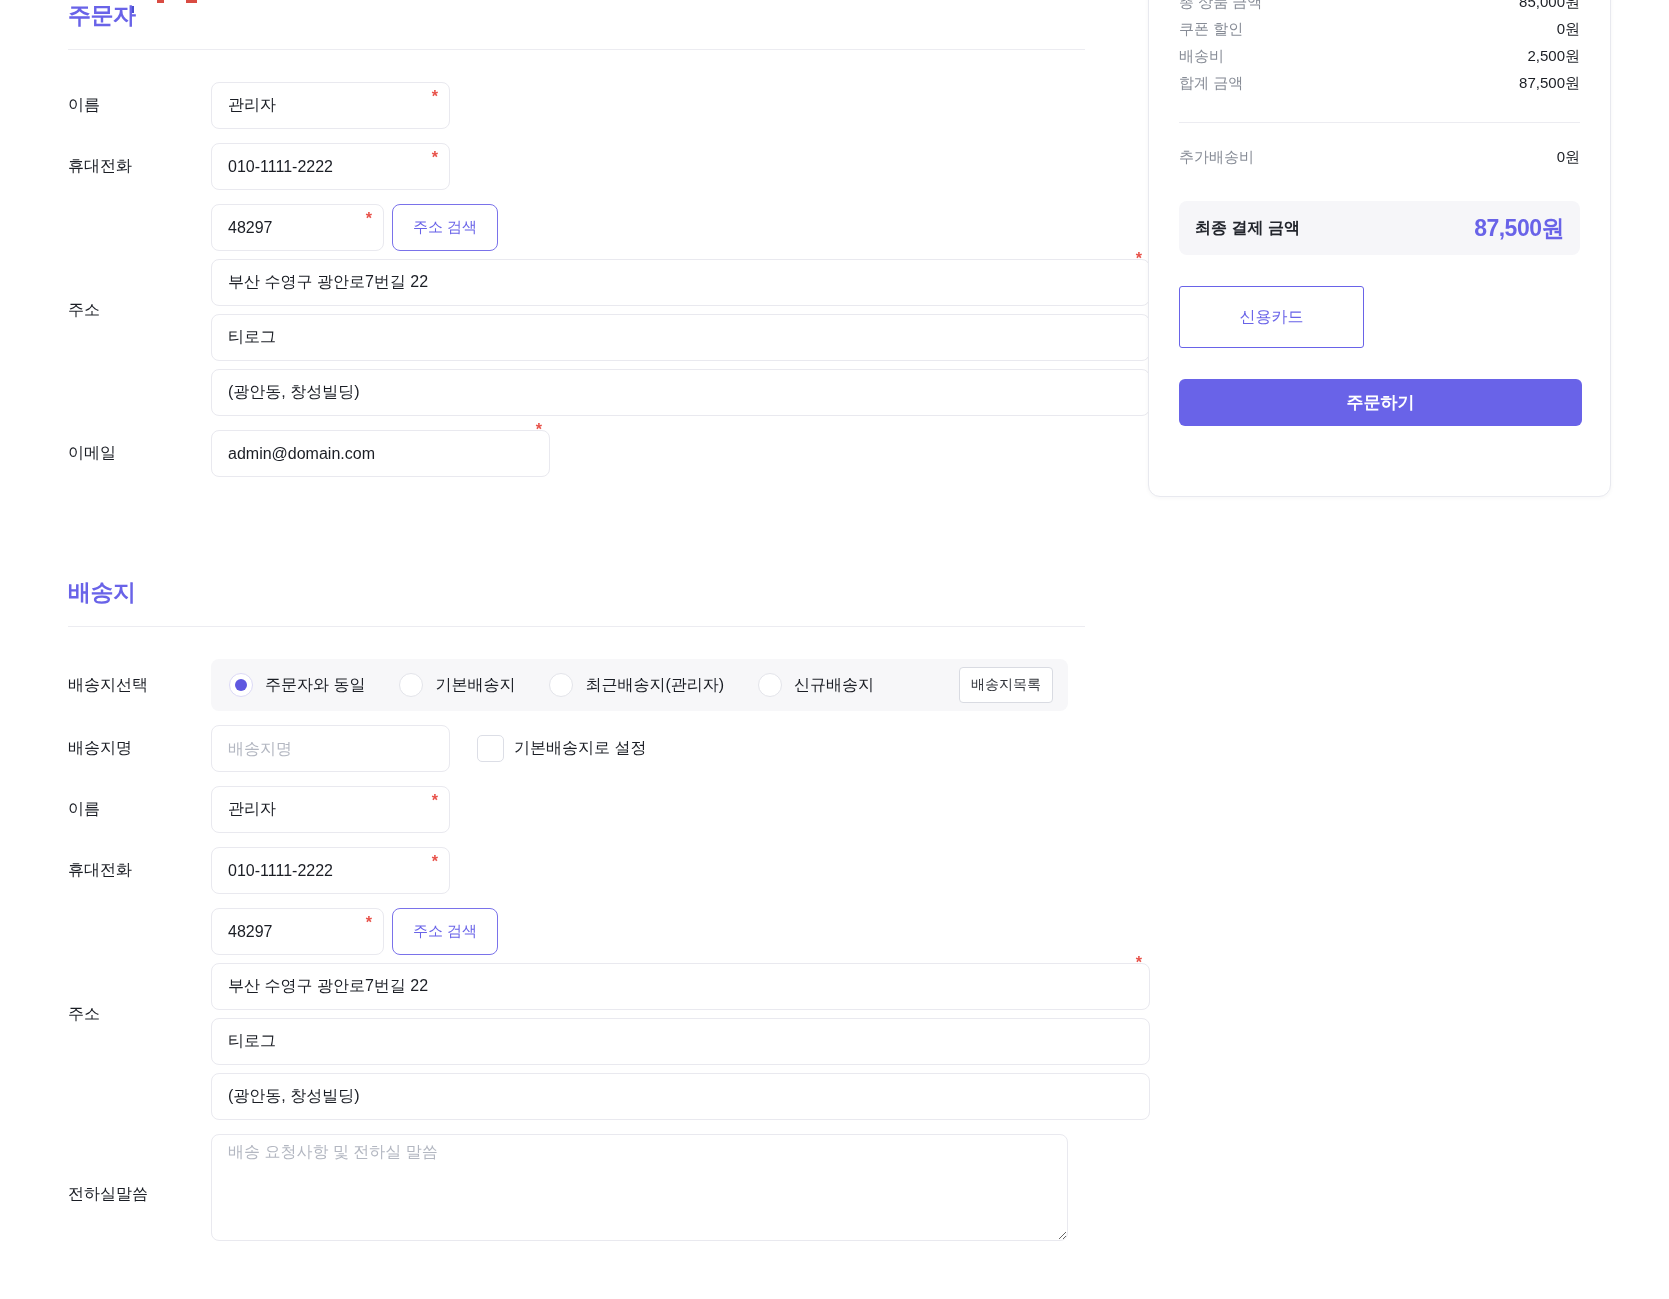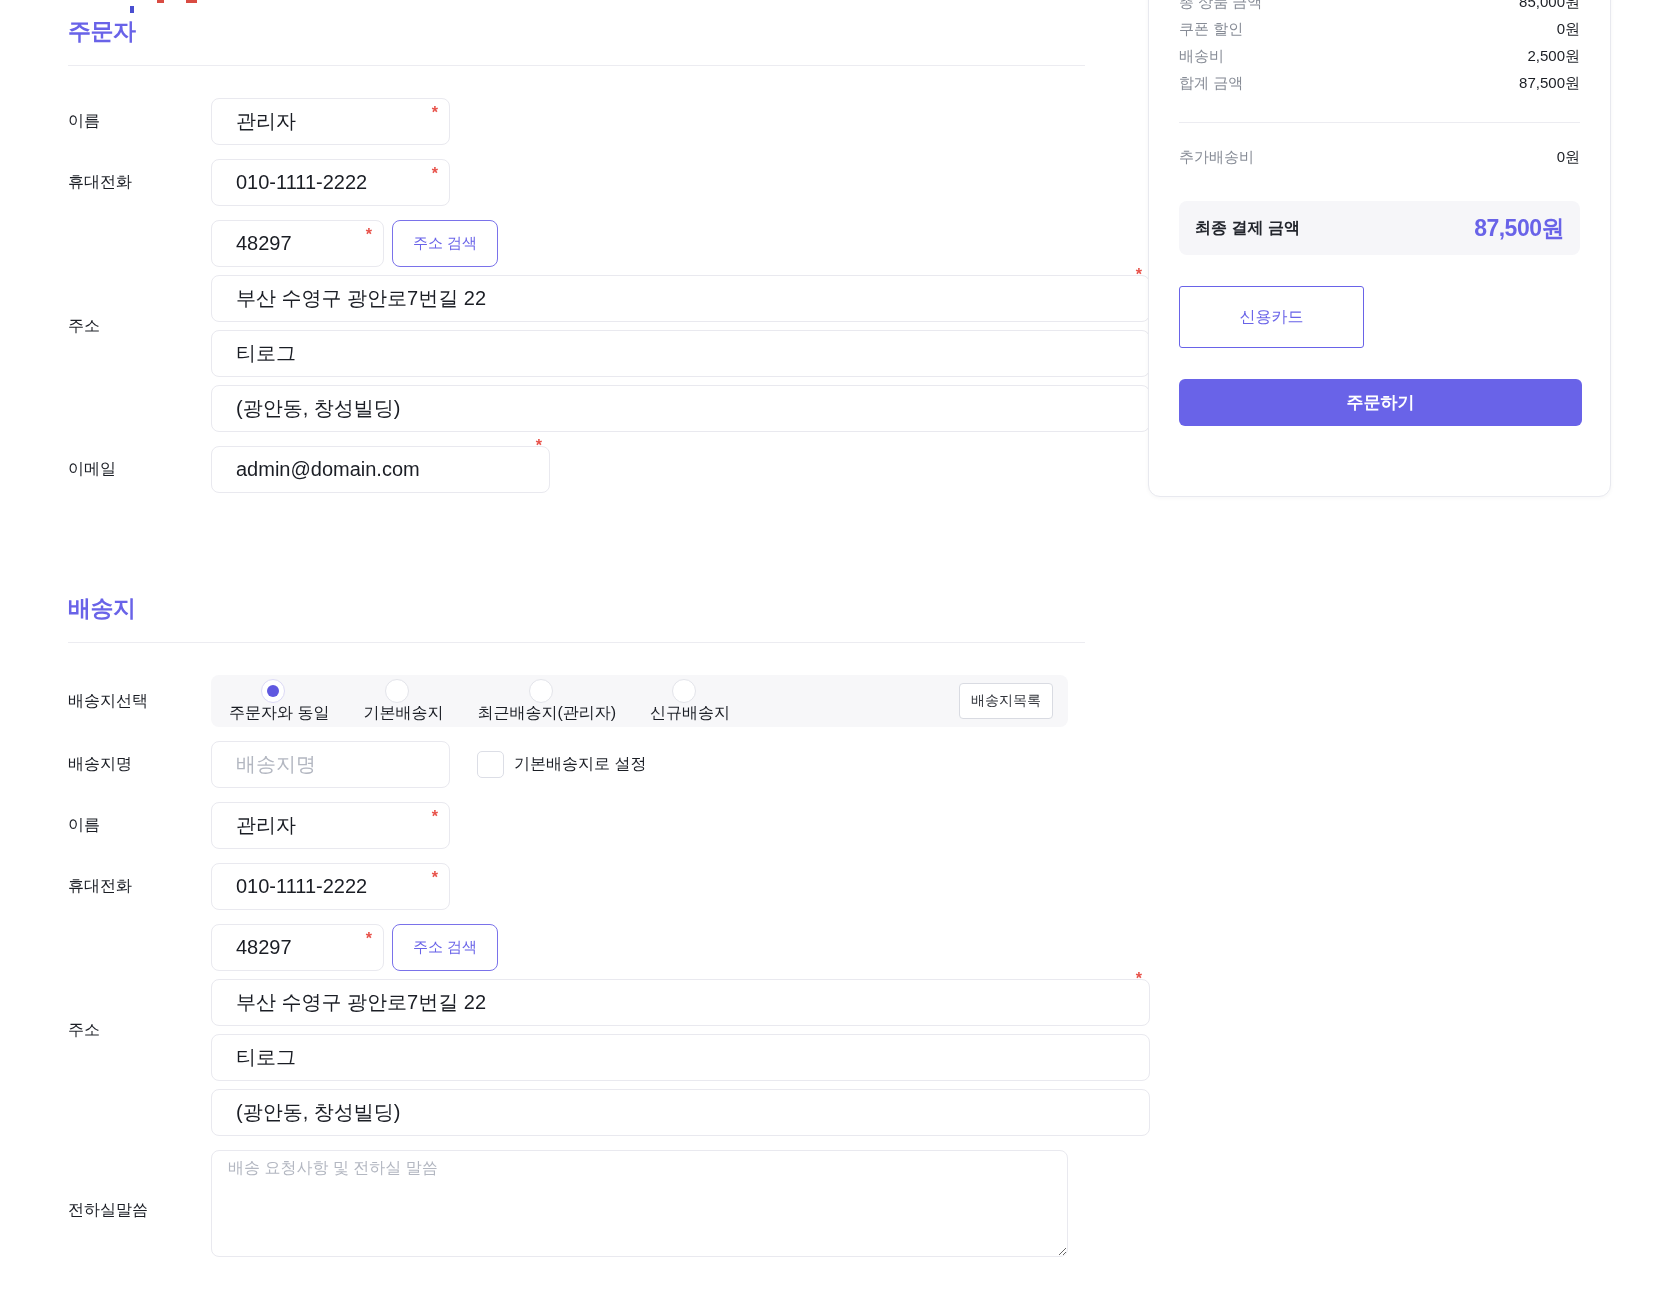--- a/index.html
+++ b/index.html
@@ -7,50 +7,50 @@
   body { font-family:"Liberation Sans","DejaVu Sans",sans-serif; color:#1a1d24; }
   .stage { position:relative; width:1669px; height:1299px; overflow:hidden; background:#fff; }
 
   
   .art { position:absolute; }
   .art-blue { left:130px; top:6px; width:4px; height:7px; background:#4a4fd0; }
   .art-red1 { left:157px; top:0; width:7px; height:3px; background:#d94b42; }
   .art-red2 { left:186px; top:0; width:11px; height:3px; background:#d94b42; }
 
   
-  .form-col { position:absolute; left:68px; top:16px; width:1017px; }
+  .form-col { position:absolute; left:68px; top:0; width:1017px; }
   .sec-title { font-size:23px; font-weight:bold; color:#6963e8; letter-spacing:-0.5px; }
   .sec-divider { height:1px; background:#ececf1; margin-top:18px; }
   .rows { margin-top:32px; }
   .row { display:flex; margin-bottom:14px; }
   .row-label { width:143px; flex:0 0 143px; font-size:16px; color:#1a1d24; display:flex; align-items:center; }
   .row-label.top-align { align-items:flex-start; padding-top:13px; }
   .field-wrap { position:relative; }
-  .inp { height:47px; border:1px solid #e9e9ef; border-radius:8px; font-size:20px; color:#1a1d24;
-         padding:0 24px; outline:none; background:#fff; font-family:inherit; }
+  .inp { height:47px; border:1px solid #e9e9ef; border-radius:8px; font-size:16px; color:#1a1d24;
+         padding:0 16px; outline:none; background:#fff; font-family:inherit; }
   .inp::placeholder { color:#b3b7c1; }
   .w-sm { width:239px; }
   .w-post { width:173px; }
   .w-wide { width:939px; }
   .w-email { width:339px; }
   .req { position:absolute; color:#e8524a; font-size:16px; font-weight:bold; }
   .req-in { top:6px; right:12px; }
   .req-float { top:-9px; right:8px; }
   .stack > .field-wrap { margin-bottom:8px; }
   .stack > .field-wrap:last-child { margin-bottom:0; }
   .search-btn { height:47px; width:106px; margin-left:8px; border:1px solid #7a72ea; background:#fff;
                 color:#6963e8; font-size:15px; border-radius:8px; cursor:pointer; font-family:inherit; }
   .postal-row { display:flex; align-items:flex-start; }
 
   .sec2 { margin-top:100px; }
 
   
   .radio-bar { width:857px; height:52px; background:#f7f7f9; border-radius:8px; display:flex;
                align-items:center; padding:0 15px 0 18px; }
-  .radio-item { display:flex; align-items:center; margin-right:34px; cursor:pointer;flex-direction:column; }
+  .radio-item { display:flex; align-items:center; margin-right:34px; cursor:pointer; }
   .radio-dot { width:24px; height:24px; border-radius:50%; background:#fff; border:1px solid #e3e4ea;
                margin-right:12px; position:relative; flex:0 0 24px; }
   .radio-dot.on { border-color:#dcd9f6; }
   .radio-dot.on::after { content:""; position:absolute; left:5px; top:5px; width:12px; height:12px;
                border-radius:50%; background:#5f58e0; }
   .radio-text { font-size:16px; color:#1a1d24; }
   .list-btn { margin-left:auto; background:#fff; border:1px solid #d9dbe2; border-radius:4px;
               font-size:14px; color:#30333a; padding:8px 11px; cursor:pointer; font-family:inherit; }
 
   .chk-row { display:flex; align-items:center; }

